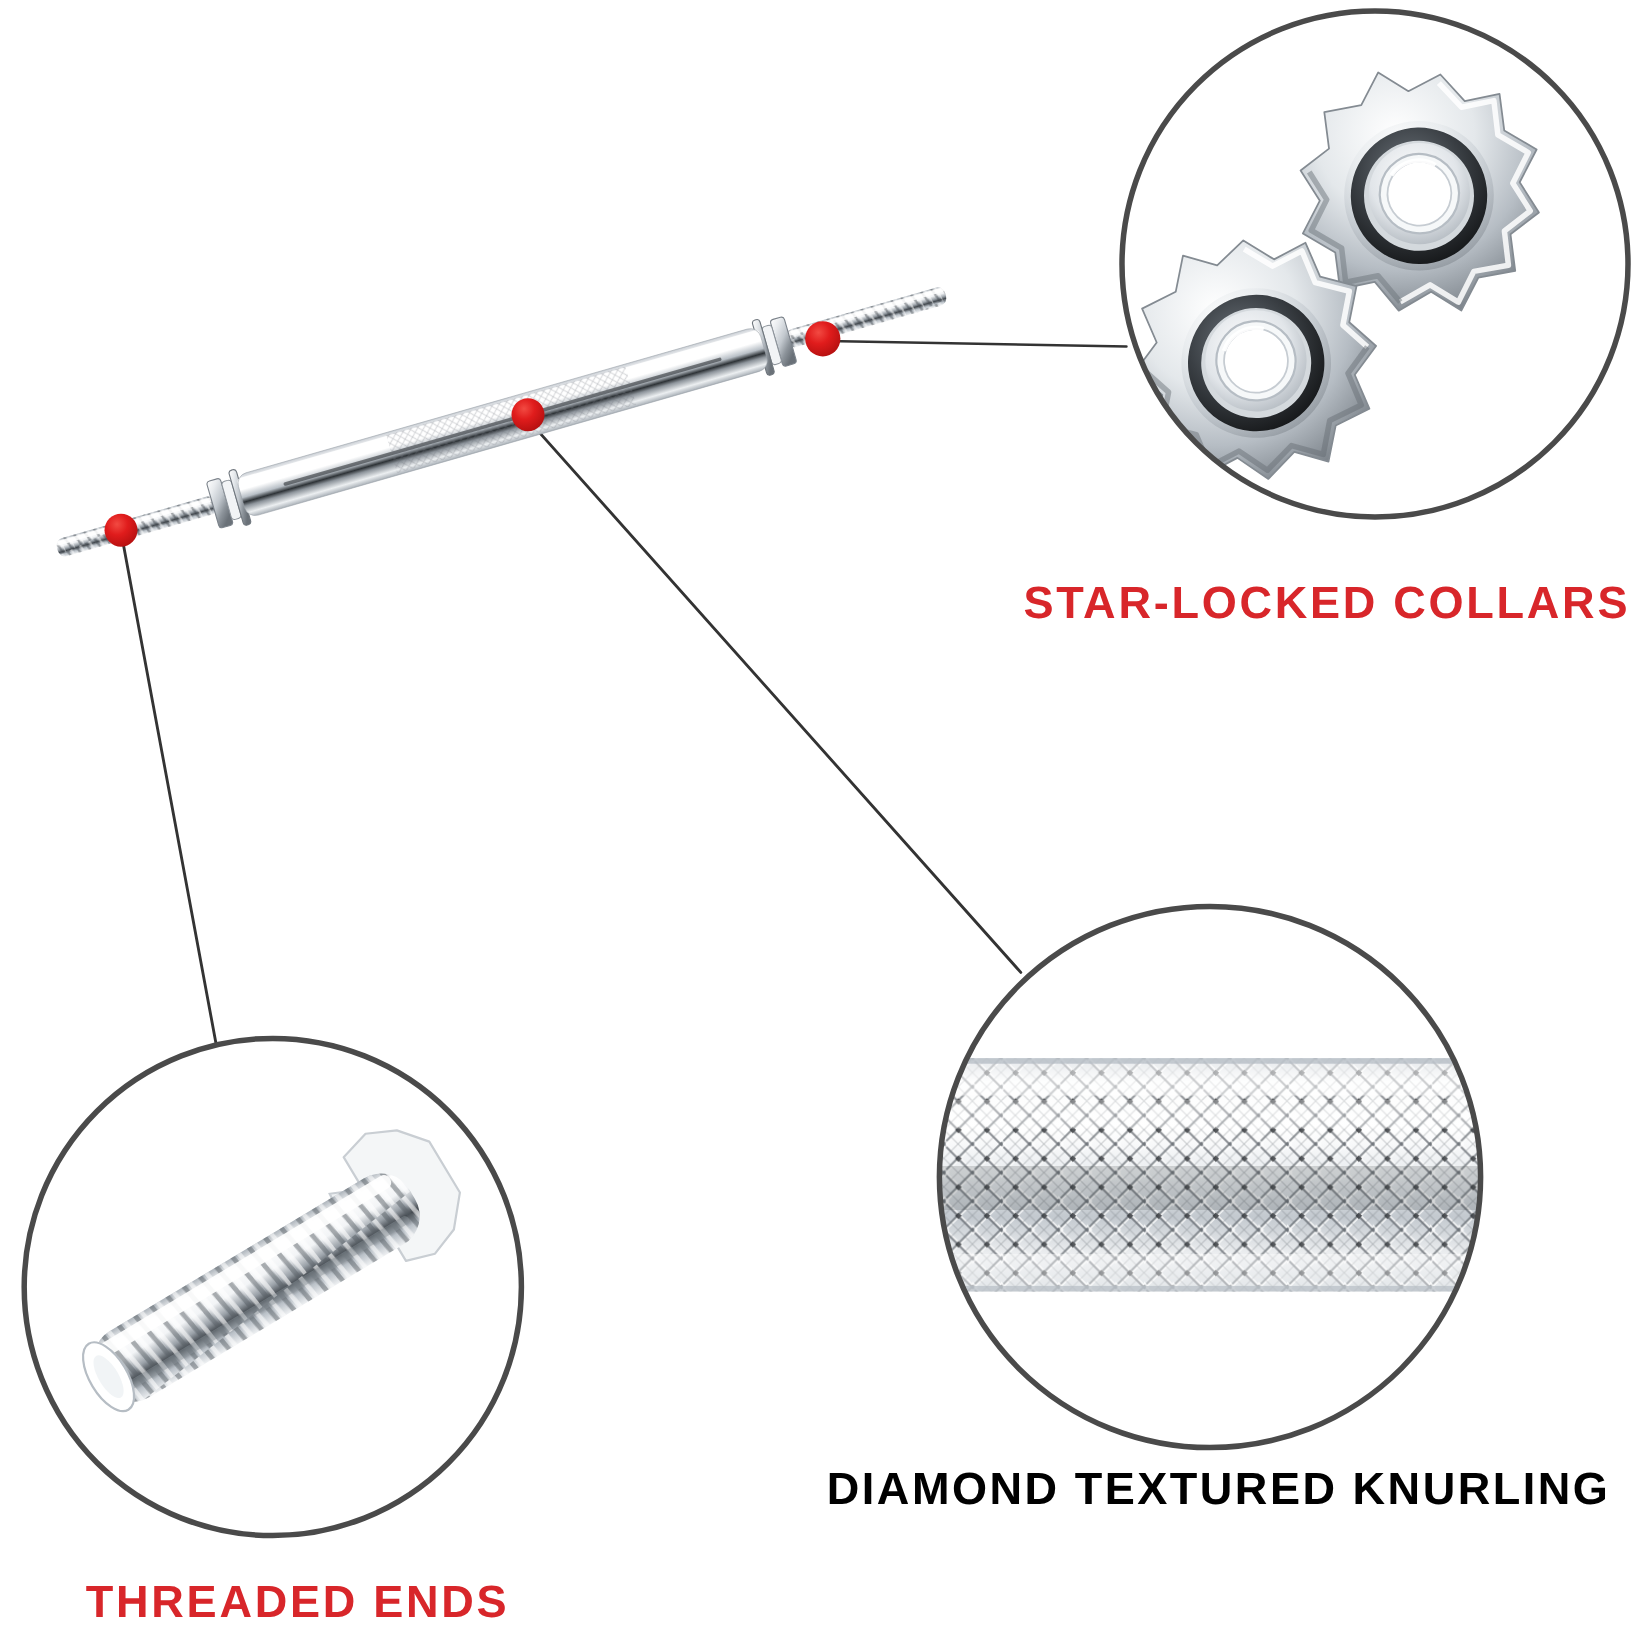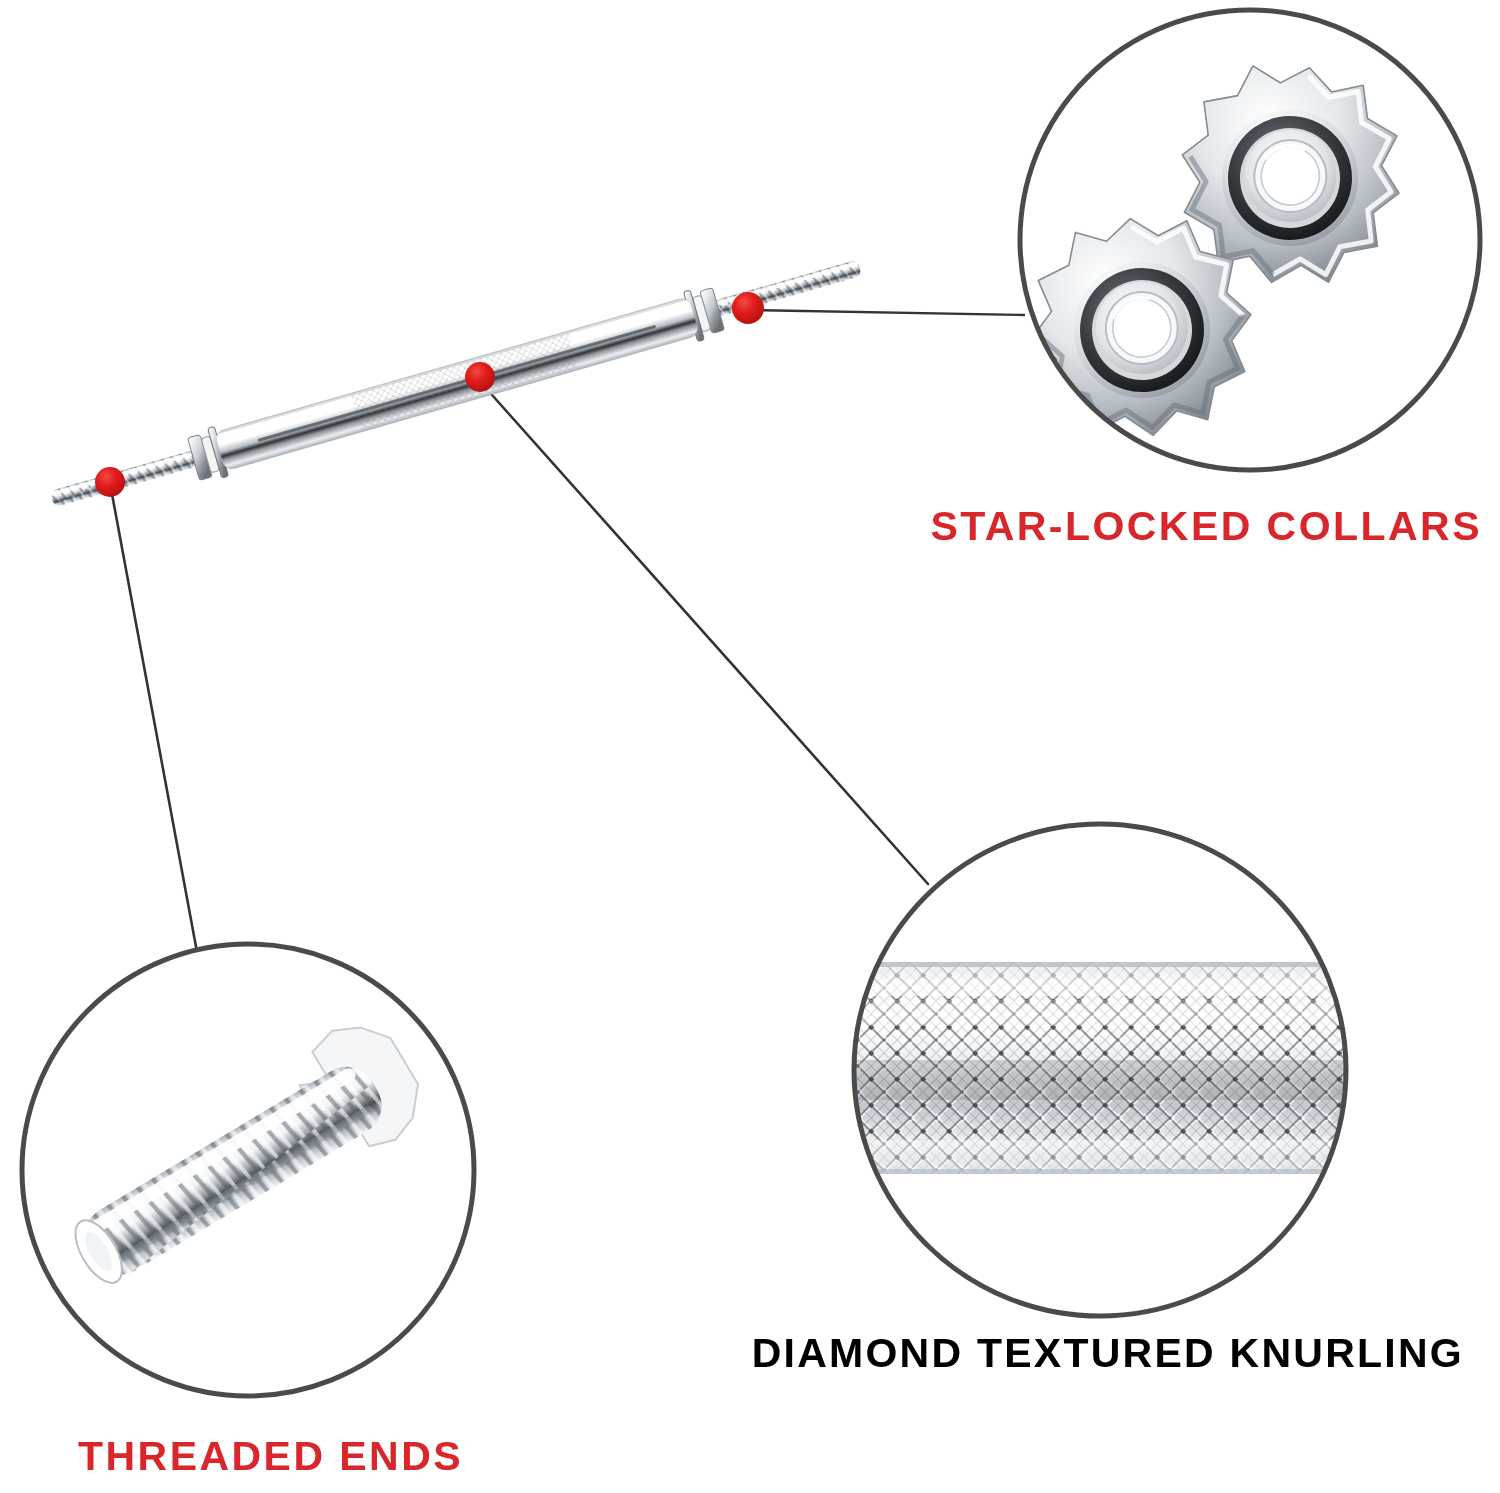--- a/index.html
+++ b/index.html
@@ -18,21 +18,21 @@
     text-transform:uppercase;
     white-space:nowrap;
     font-family:"Liberation Sans","DejaVu Sans",sans-serif;
     line-height:1;
     -webkit-font-smoothing:antialiased;
   }
   #label-collars{
     left:50%;
     transform:translateX(0);
     right:18px;
-    top:506px;
+    top:528px;
     font-size:41px;
     text-align:right;
     letter-spacing:0.06em;
   }
   #label-knurling{
     right:36px;
     top:1333px;
     font-size:41px;
     text-align:right;
     letter-spacing:0.055em;

